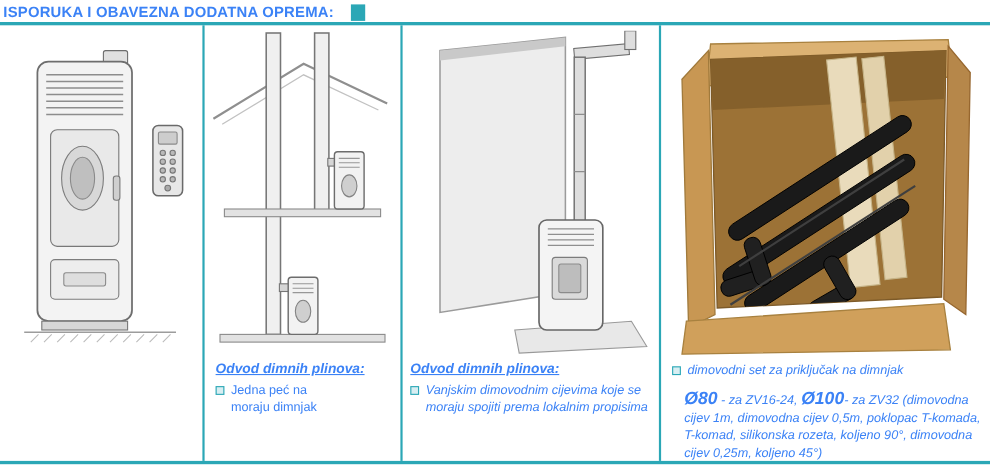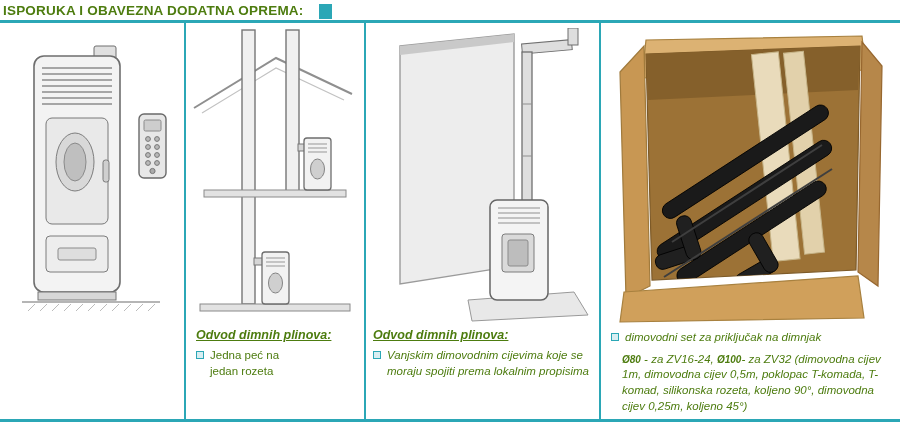--- a/index.html
+++ b/index.html
@@ -1,19 +1,19 @@
 <!DOCTYPE html>
 <html style="--accent: #2ba7b6;"><head>
 <meta charset="utf-8">
 <style>
   :root { --accent:#2ba7b6; }
   html,body { margin:0; padding:0; background:#fff; }
   .page {
     position:relative; width:900px; height:425px; background:#ffffff;
-    font-family:"Liberation Sans", sans-serif; color:#4d7c0f; overflow:hidden;
+    font-family:"Liberation Sans", sans-serif; color:#3b82f6; overflow:hidden;
   }
   .title {
     position:absolute; left:3px; top:3px; font-size:13.5px; font-weight:bold;
     letter-spacing:.2px; white-space:nowrap;
   }
   .title-accent { position:absolute; left:319px; top:4px; width:13px; height:15px; background:var(--accent); }
   .hrule { position:absolute; left:0; width:900px; background:var(--accent); }
   .hrule.top { top:20px; height:3px; }
   .hrule.bottom { top:419px; height:3px; }
   .vrule { position:absolute; top:23px; height:396px; width:2px; background:var(--accent); }
@@ -36,21 +36,21 @@
     font-size:12.5px; margin:0 0 6px 0;
   }
   .bullet { display:flex; gap:6px; font-size:11.5px; line-height:1.35; margin:0 0 6px 0; }
   .bullet .sq {
     flex:0 0 auto; width:6px; height:6px; margin-top:3px;
     background:#d8eef2; border:1px solid var(--accent);
   }
   .t2 .btext { max-width:100px; }
   .t3 .btext, .t4 .btext { font-style:italic; }
   .detail { font-size:11.5px; font-style:italic; line-height:1.38; margin:1px 0 0 0; padding-left:11px; }
-  .detail b { font-size:10px; }
+  .detail b { font-size:16px; }
 </style>
 </head>
 <body>
 
 <div class="page">
 
   <div class="title">ISPORUKA I OBAVEZNA DODATNA OPREMA:</div>
   <div class="title-accent"></div>
   <div class="hrule top"></div>
   <div class="hrule bottom"></div>
@@ -172,21 +172,21 @@
       </g>
     </g>
     <polygon points="12,258 246,242 252,284 8,288" fill="#d0a05b" stroke="#a8813f" stroke-width="1.2"></polygon>
   </svg>
 
 
   <section class="panel-text t2">
     <h3 class="heading">Odvod dimnih plinova:</h3>
     <div class="bullet">
       <span class="sq"></span>
-      <span class="btext">Jedna peć na jedan rozeta</span>
+      <span class="btext">Jedna peć na moraju dimnjak</span>
     </div>
   </section>
 
   <section class="panel-text t3">
     <h3 class="heading">Odvod dimnih plinova:</h3>
     <div class="bullet">
       <span class="sq"></span>
       <span class="btext">Vanjskim dimovodnim cijevima koje se moraju spojiti prema lokalnim propisima</span>
     </div>
   </section>

